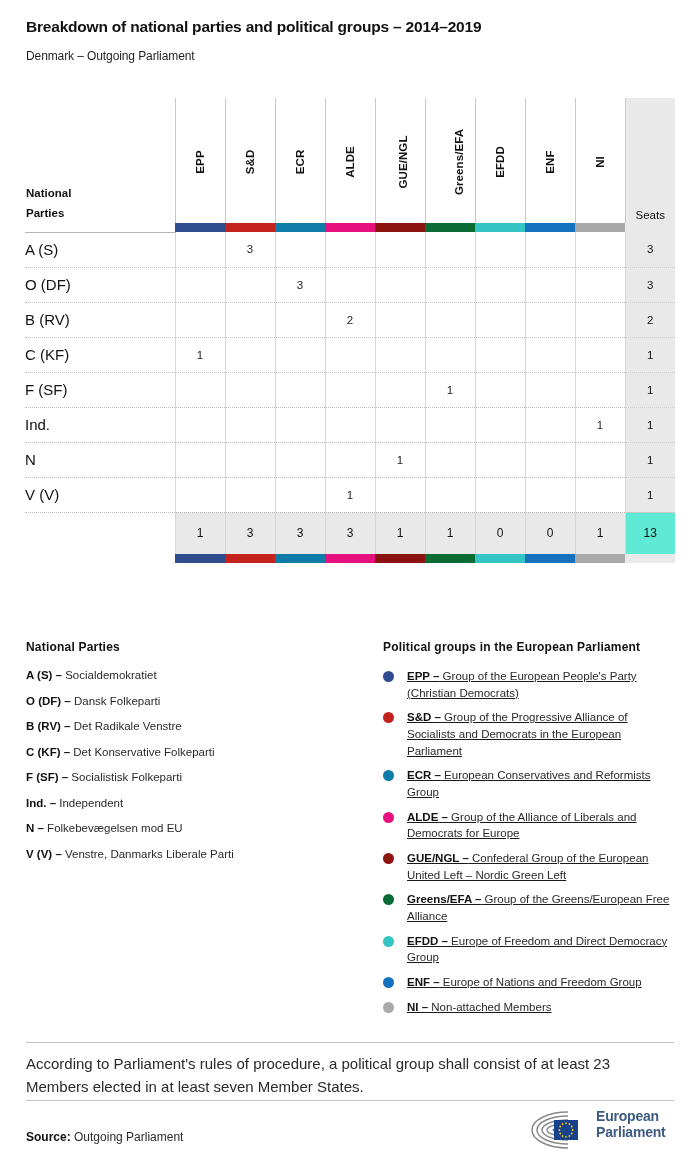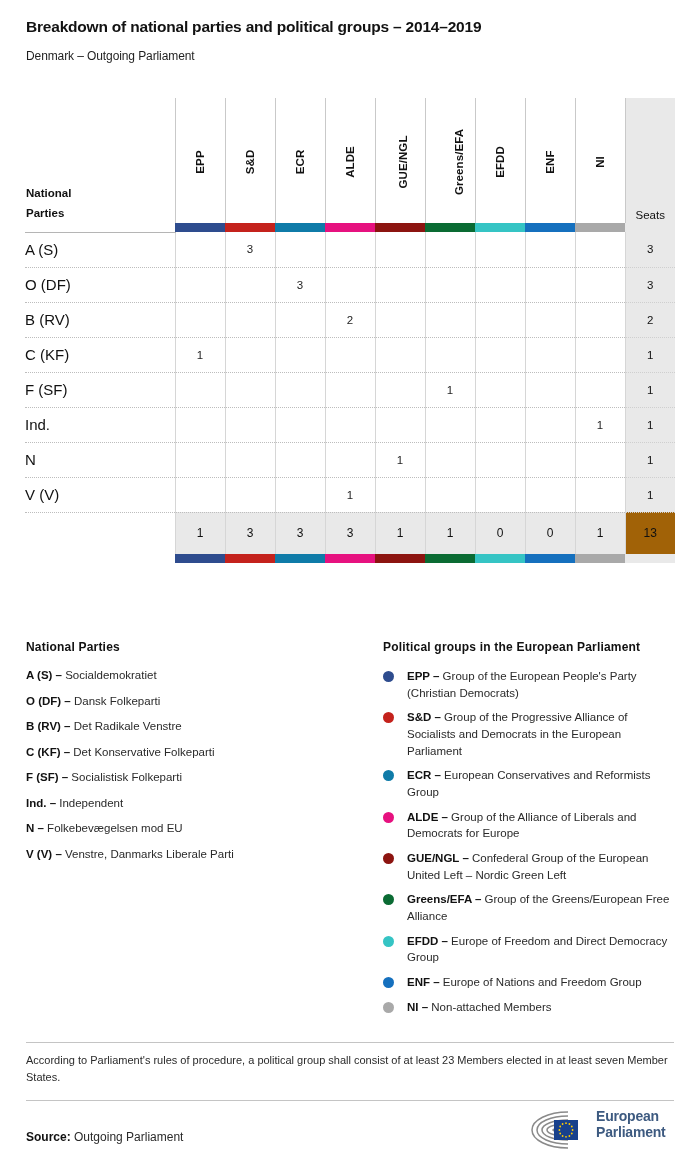--- a/index.html
+++ b/index.html
@@ -155,21 +155,21 @@
   td.tcell {
     background: #e9e9e9;
     border-left: 1px solid #d6d6d6;
     text-align: center;
     vertical-align: middle;
     font-size: 12px;
     font-weight: bold;
     color: #111111;
   }
   td.tseat {
-    background: #a16207;
+    background: #5eead4;
     border-left: 1px solid #d6d6d6;
     text-align: center;
     vertical-align: middle;
     font-size: 12px;
     font-weight: bold;
     color: #111111;
   }
 
   
   tr.botstrip-row { height: 9px; }
@@ -205,20 +205,21 @@
     line-height: 1.35;
   }
   .np-item b {
     font-weight: bold;
     color: #111111;
   }
   .pg-item {
     display: flex;
     align-items: flex-start;
     margin-bottom: 8px;
+    text-decoration: underline;
   }
   .dot {
     width: 11px;
     height: 11px;
     border-radius: 50%;
     flex: 0 0 11px;
     margin-top: 3px;
     margin-right: 13px;
   }
   .pg-text {
@@ -238,21 +239,21 @@
     top: 1042px;
     width: 648px;
     height: 1px;
     background: #c4c4c4;
   }
   #footnote {
     position: absolute;
     left: 26px;
     top: 1052px;
     width: 650px;
-    font-size: 11px;
+    font-size: 15px;
     color: #2a2a2a;
     line-height: 1.55;
   }
   #rule-bottom {
     position: absolute;
     left: 26px;
     top: 1100px;
     width: 648px;
     height: 1px;
     background: #c4c4c4;

